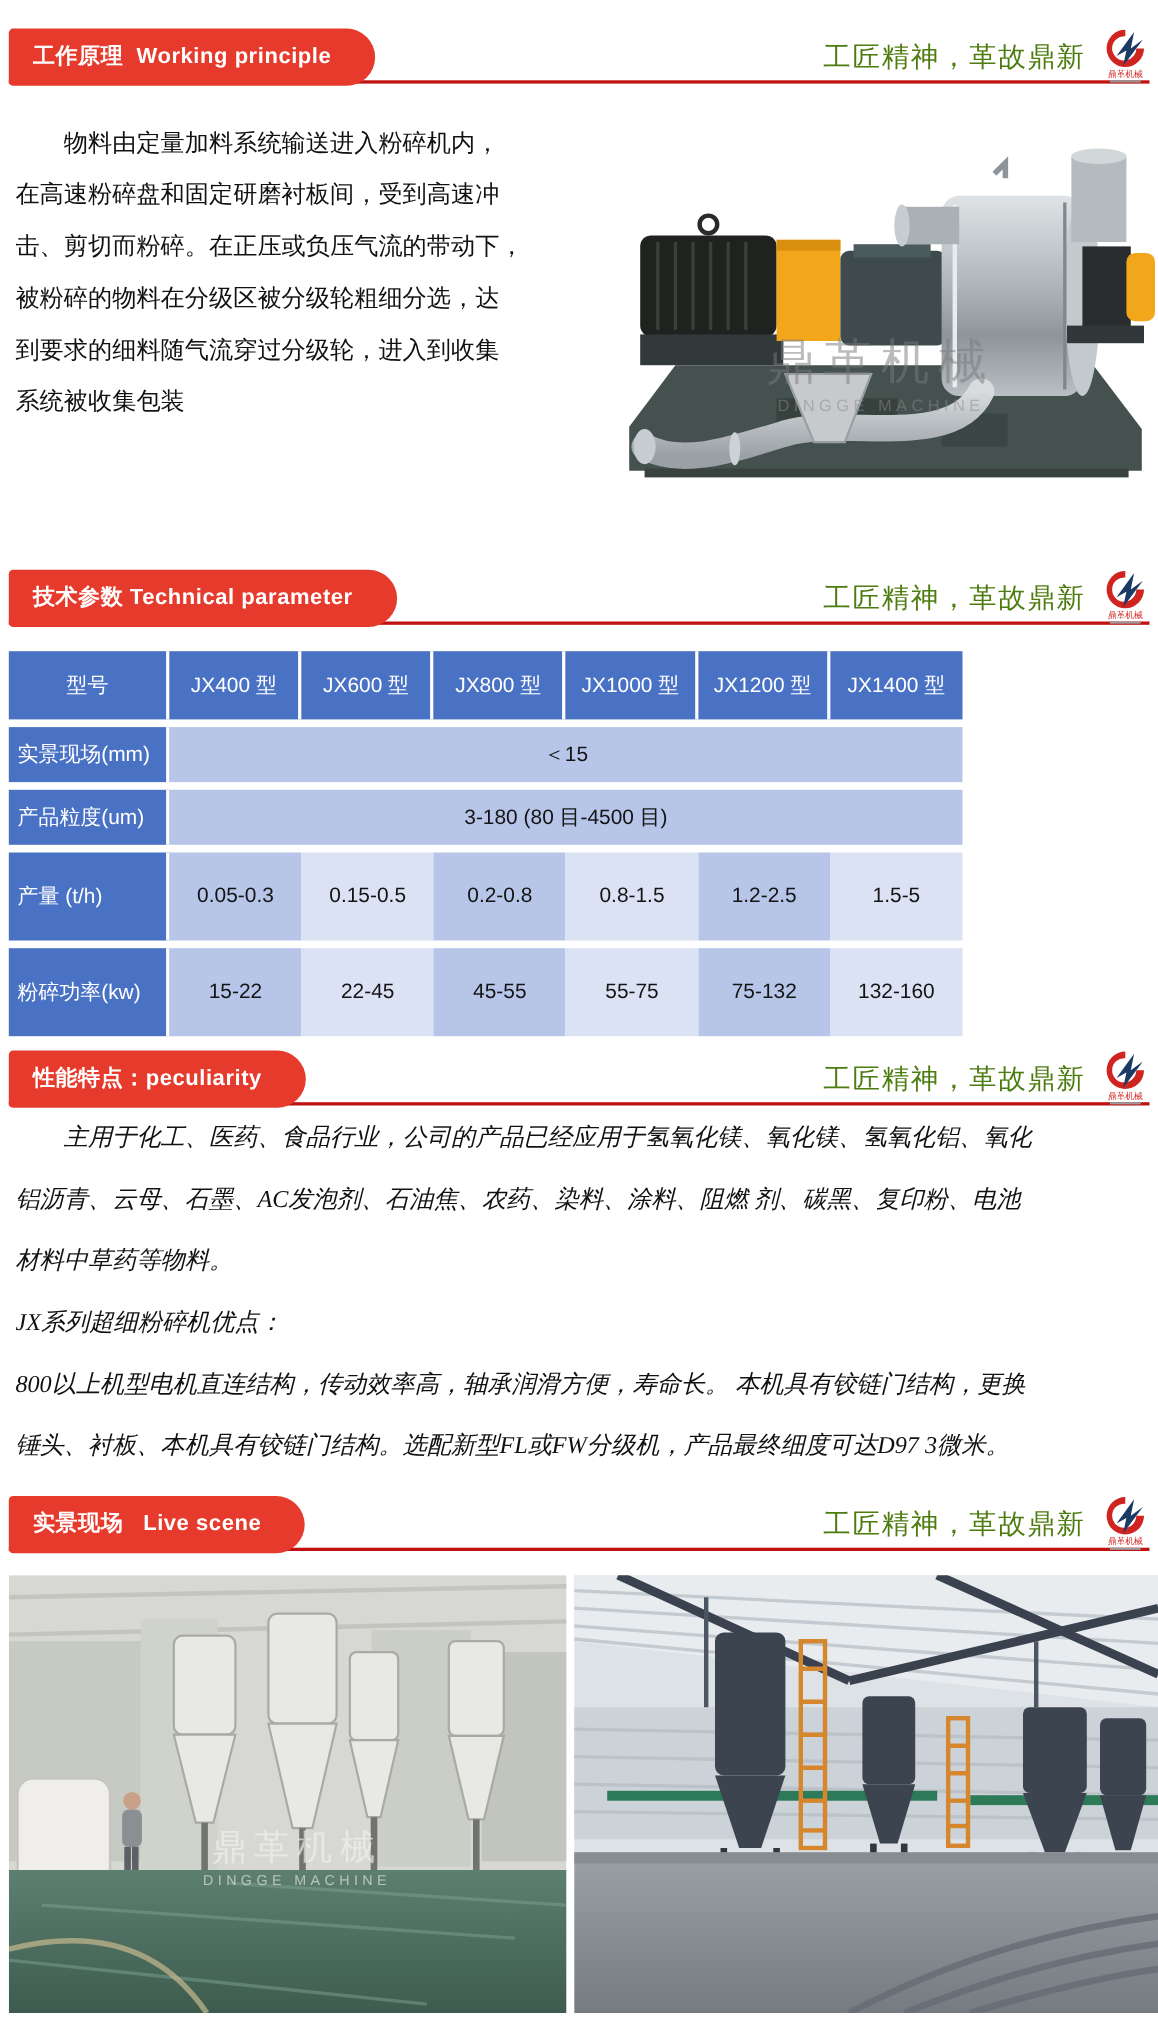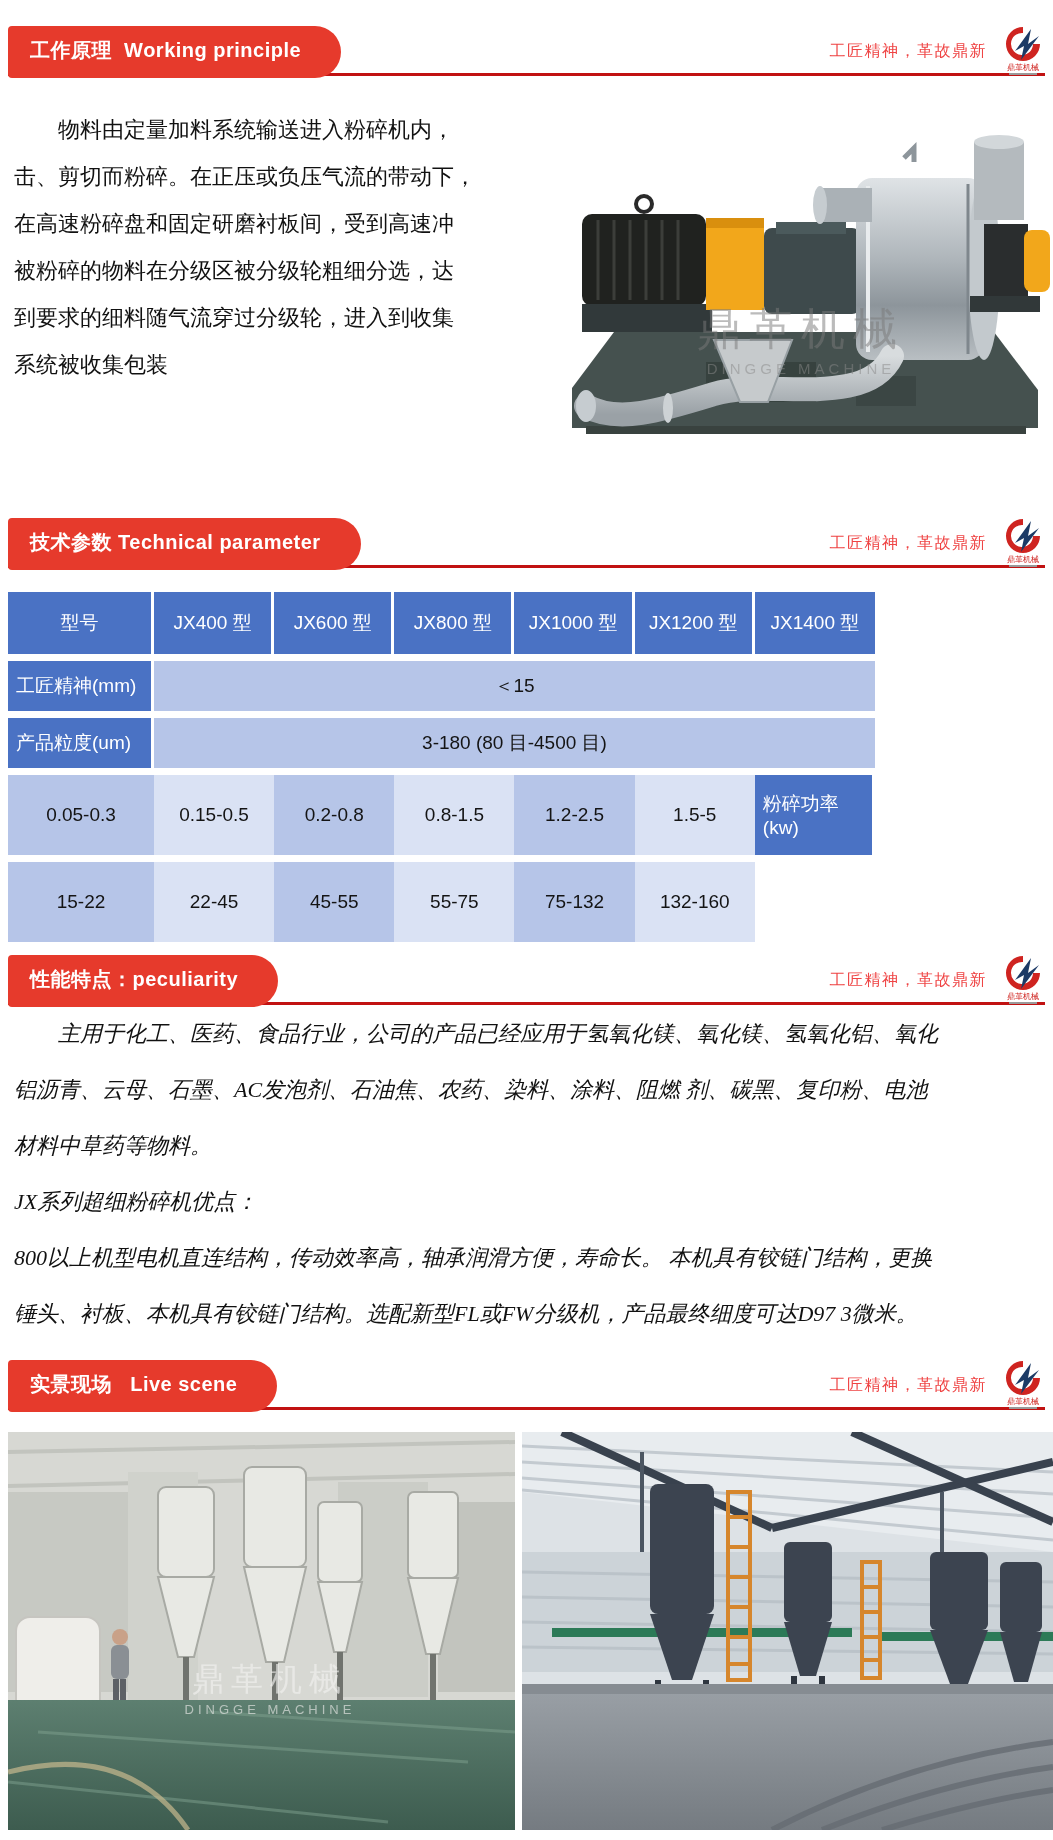--- a/index.html
+++ b/index.html
@@ -7,21 +7,21 @@
         font-family:"Liberation Sans",sans-serif;}
 
   
   .banner{position:absolute;left:8px;right:8px;height:50px;}
   .banner .underline{position:absolute;left:0;right:0;bottom:0;height:3px;background:#c11212;}
   .banner .pill{position:absolute;left:0;top:0;bottom:-2px;min-width:250px;
     background:#e63a2c;border-radius:4px 26px 26px 4px;display:inline-flex;align-items:center;
     padding:0 40px 4px 22px;box-sizing:border-box;z-index:2;}
   .banner .pill span{color:#ffffff;font-size:20px;font-weight:700;letter-spacing:.5px;white-space:pre;}
   .banner .right{position:absolute;right:0;top:0;bottom:0;display:flex;align-items:center;gap:14px;z-index:2;}
-  .banner .motto{color:#ef4444;font-size:16px;letter-spacing:1.5px;white-space:pre;}
+  .banner .motto{color:#4d7c0f;font-size:25px;letter-spacing:1.5px;white-space:pre;}
   .logo{width:44px;height:54px;display:block;}
 
   
   .para1{position:absolute;top:106px;left:14px;width:528px;
     font-family:"Liberation Serif",serif;font-size:22px;color:#111;}
   .para1 .ln{height:47px;line-height:47px;white-space:pre;}
   .para1 .ln.indent{padding-left:44px;}
 
   
   .machine{position:absolute;top:126px;left:556px;width:497px;height:316px;}
@@ -64,22 +64,22 @@
         <path d="M22 3 A17 17 0 1 0 39 20 L32 20 A11 11 0 1 1 22 9 Z" fill="#cf2420"></path>
         <path d="M14 27 L30 5 L27 20 L38 12 L20 36 L23 22 Z" fill="#1c3a66"></path>
         <text x="22" y="46" text-anchor="middle" font-size="8" fill="#cf2420">鼎革机械</text>
         <rect x="8" y="49" width="28" height="2" fill="#9a9a9a"></rect>
       </svg>
     </div>
   </div>
 
   <div class="para1">
     <div class="ln indent">物料由定量加料系统输送进入粉碎机内，</div>
+    <div class="ln">在高速粉碎盘和固定研磨衬板间，受到高速冲</div>
     <div class="ln">击、剪切而粉碎。在正压或负压气流的带动下，</div>
-    <div class="ln">在高速粉碎盘和固定研磨衬板间，受到高速冲</div>
     <div class="ln">被粉碎的物料在分级区被分级轮粗细分选，达</div>
     <div class="ln">到要求的细料随气流穿过分级轮，进入到收集</div>
     <div class="ln">系统被收集包装</div>
   </div>
 
   <svg class="machine" viewBox="0 0 497 316">
     <defs>
       <linearGradient id="drum" x1="0" y1="0" x2="0" y2="1">
         <stop offset="0" stop-color="#dfe3e6"></stop>
           <stop offset=".45" stop-color="#aeb5ba"></stop>
@@ -162,26 +162,27 @@
 
   <div class="tbl">
     <div class="cell th">型号</div>
     <div class="cell th">JX400 型</div>
     <div class="cell th">JX600 型</div>
     <div class="cell th">JX800 型</div>
     <div class="cell th">JX1000 型</div>
     <div class="cell th">JX1200 型</div>
     <div class="cell th last">JX1400 型</div>
 
-    <div class="cell rowlabel">工匠精神(mm)</div>
+    <div class="cell rowlabel">实景现场(mm)</div>
     <div class="cell merged">＜15</div>
 
     <div class="cell rowlabel">产品粒度(um)</div>
     <div class="cell merged">3-180 (80 目-4500 目)</div>
 
+    <div class="cell rowlabel">产量 (t/h)</div>
     <div class="cell vd">0.05-0.3</div>
     <div class="cell vl">0.15-0.5</div>
     <div class="cell vd">0.2-0.8</div>
     <div class="cell vl">0.8-1.5</div>
     <div class="cell vd">1.2-2.5</div>
     <div class="cell vl">1.5-5</div>
 
     <div class="cell rowlabel">粉碎功率(kw)</div>
     <div class="cell vd">15-22</div>
     <div class="cell vl">22-45</div>

